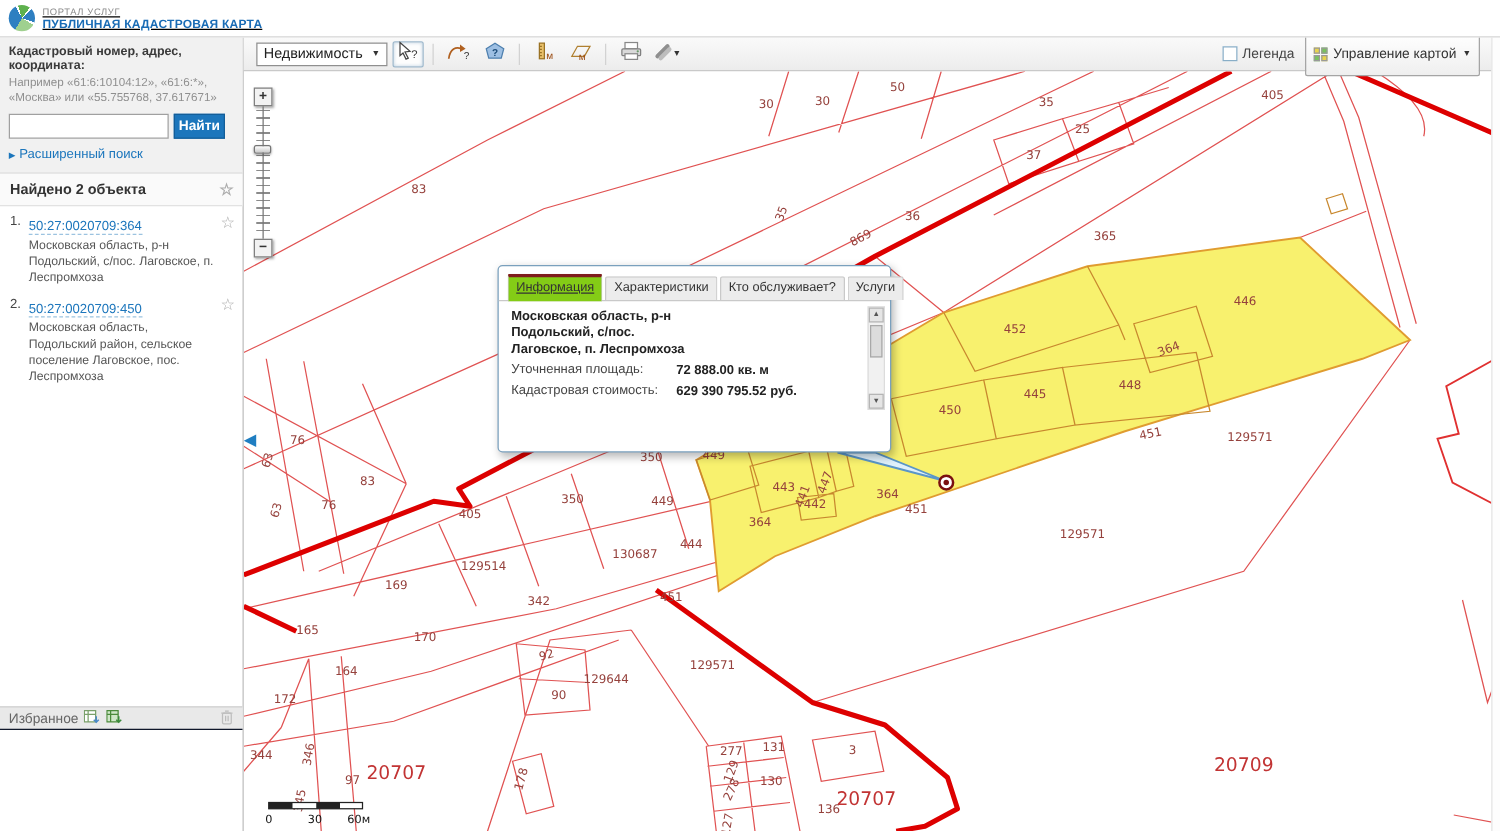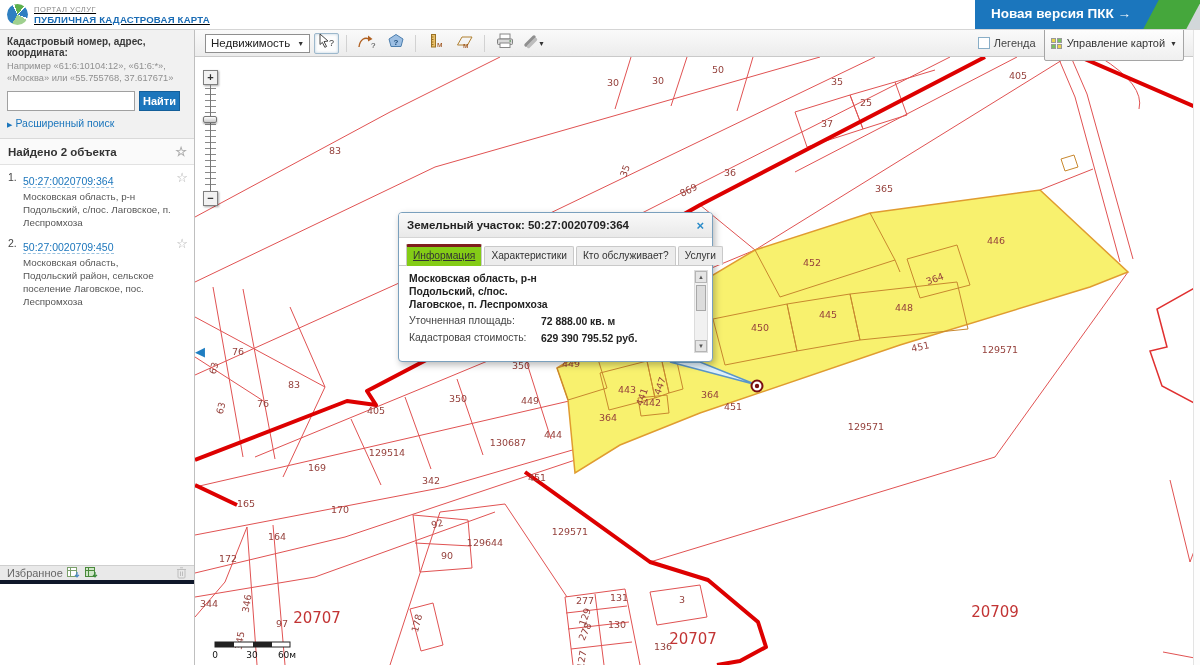--- a/index.html
+++ b/index.html
@@ -28,21 +28,21 @@
   .adv-link { font-size:10.5px; color:#1c76bc; cursor:pointer; }
   .adv-arrow { font-size:7px; color:#1c76bc; margin-right:3px; }
   .results-header { position:relative; padding:7px 8px 6px; font-size:11.5px; font-weight:bold; color:#333; border-bottom:1px solid #e2e2e2; background:#fafafa; }
   .star { color:#adadad; font-size:13px; line-height:1; cursor:pointer; }
   .rh-star { position:absolute; right:7px; top:6px; }
   .result-item { position:relative; display:flex; padding:6px 20px 2px 8px; }
   .ri-num { width:15px; font-size:10.5px; color:#444; flex:none; }
   .ri-link { font-size:10.5px; color:#1c76bc; text-decoration:none; border-bottom:1px dashed #9cc3e0; cursor:pointer; }
   .ri-addr { font-size:9.8px; color:#555; line-height:1.3; margin-top:2px; }
   .ri-star { position:absolute; right:6px; top:6px; }
-  .fav-bar { position:absolute; left:0; right:0; top:535px; height:19px; background:#e9e9e9; border-top:1px solid #cfcfcf; border-bottom:4px solid #0f172a; display:flex; align-items:center; gap:4px; padding:0 7px; font-size:11px; color:#666; }
+  .fav-bar { position:absolute; left:0; right:0; top:535px; height:19px; background:#e9e9e9; border-top:1px solid #cfcfcf; border-bottom:1px solid #0f172a; display:flex; align-items:center; gap:4px; padding:0 7px; font-size:11px; color:#666; }
   .fav-trash { margin-left:auto; opacity:.55; cursor:pointer; }
 
   
   .toolbar { position:absolute; left:195px; top:30px; width:1005px; height:27px; background:linear-gradient(#fafafa,#ececec); border-bottom:1px solid #c9c9c9; display:flex; align-items:center; gap:4px; padding-left:10px; z-index:10; }
   .tb-select { height:19px; background:#fff; border:1px solid #8f8f8f; font-size:11.5px; color:#222; display:flex; align-items:center; gap:7px; padding:0 5px; cursor:pointer; }
   .tb-caret { font-size:7px; color:#333; }
   .tb-btn { width:25px; height:21px; display:flex; align-items:center; justify-content:center; border:1px solid transparent; border-radius:2px; cursor:pointer; }
   .tb-btn.active { border:1px solid #9db8cc; background:#fdfdfd; box-shadow:inset 0 0 3px #b9cede; }
   .tb-sep { width:1px; height:17px; background:#d2d2d2; margin:0 3px; }
   .tb-right { margin-left:auto; display:flex; align-items:center; gap:8px; padding-right:16px; }
@@ -94,26 +94,20 @@
 </head>
 <body>
 
 <div class="header">
   <div class="logo">
     <div class="logo-circle"></div>
     <div>
       <div class="logo-t1">ПОРТАЛ УСЛУГ</div>
       <div class="logo-t2">ПУБЛИЧНАЯ КАДАСТРОВАЯ КАРТА</div>
     </div>
-  </div>
-  <div class="banner">
-    <div class="b-gray"></div>
-    <div class="b-green"></div>
-    <div class="b-blue"></div>
-    <div class="b-text">Новая версия ПКК →</div>
   </div>
 </div>
 
 <div class="sidebar">
   <div class="search-panel">
     <div class="search-label">Кадастровый номер, адрес, координата:</div>
     <div class="search-hint">Например «61:6:10104:12», «61:6:*», «Москва» или «55.755768, 37.617671»</div>
     <div class="search-row">
       <input class="search-input" value="" style="">
       <button class="find-btn">Найти</button>
@@ -345,24 +339,20 @@
     <div class="zoom-rail">
       <div class="zoom-thumb"></div>
     </div>
     <div class="zoom-btn">−</div>
   </div>
 
   <div class="collapse-tab">◀</div>
 </div>
 
 <div class="popup">
-  <div class="popup-header">
-    <span>Земельный участок: 50:27:0020709:364</span>
-    <span class="popup-close">×</span>
-  </div>
   <div class="tabs">
     <div class="tab active">Информация</div>
     <div class="tab">Характеристики</div>
     <div class="tab">Кто обслуживает?</div>
     <div class="tab">Услуги</div>
   </div>
   <div class="popup-body">
     <div class="prow">
         <div class="pv">Московская область, р-н Подольский, с/пос. Лаговское, п. Леспромхоза</div>
       </div>

